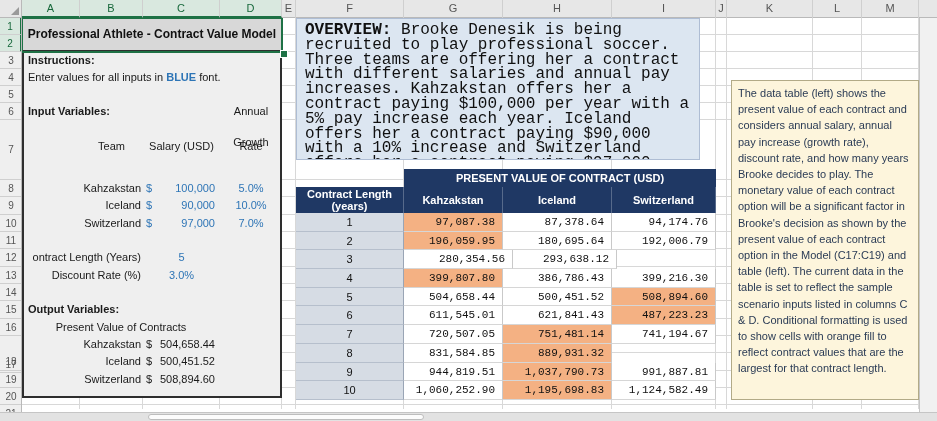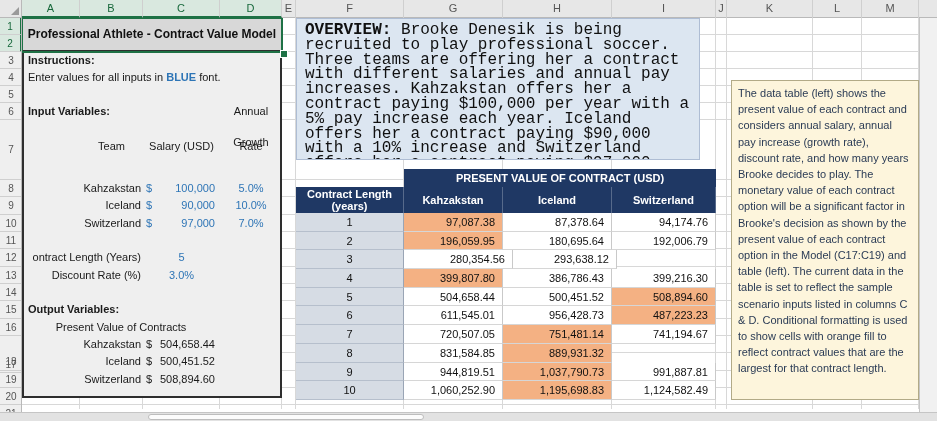--- a/index.html
+++ b/index.html
@@ -59,21 +59,21 @@
   .pv-sub{position:absolute;left:0;top:18px;width:420px;height:26px;display:flex;}
   .pv-sub>div{background:var(--header_navy,#1F3864);color:#fff;font-weight:bold;box-sizing:border-box;
               display:flex;flex-direction:column;justify-content:center;align-items:center;
               border-right:1px solid rgba(255,255,255,0.25);line-height:12px;}
   .w0{width:108px;}.w1{width:99px;}.w2{width:109px;}.w3{width:104px;}
   .pv-body{position:absolute;left:0;top:44px;width:420px;}
   .pvrow{display:flex;height:18.7px;}
   .pvyear{width:108px;background:#D6DCE4;text-align:center;line-height:18.7px;box-sizing:border-box;
           border-right:1px solid #9AA5B5;border-bottom:1px solid #B6BFCC;color:#111;}
   .pvcell{line-height:18.7px;text-align:right;padding-right:7px;box-sizing:border-box;background:#fff;
-          border-right:1px solid #C9C9C9;border-bottom:1px solid #D6D6D6;color:#111;}
+          border-right:1px solid #C9C9C9;border-bottom:1px solid #D6D6D6;color:#111;font-family:Liberation Mono, monospace;}
   .pvcell.hi{background:var(--highlight_orange,#F4B183);}
   
   .note{position:absolute;left:731px;top:80px;width:188px;height:320px;box-sizing:border-box;
         background:var(--note_bg,#FDF5DC);border:1px solid #B2AA87;padding:4px 6px;
         font-size:11px;line-height:16.2px;color:#2A3B55;z-index:2;overflow:hidden;}
   
   .vstrip{position:absolute;left:919px;top:18px;width:18px;height:394px;background:#F1F1F1;
           border-left:1px solid #C5C5C5;box-sizing:border-box;z-index:3;}
   .hscroll{position:absolute;left:0;top:412px;width:937px;height:9px;background:#E2E2E2;
            border-top:1px solid #C5C5C5;box-sizing:border-box;z-index:6;}
@@ -279,21 +279,21 @@
         </div>
         <div class="pvrow">
           <div class="pvyear">5</div>
           <div class="pvcell w1">504,658.44</div>
           <div class="pvcell w2">500,451.52</div>
           <div class="pvcell w3 hi">508,894.60</div>
         </div>
         <div class="pvrow">
           <div class="pvyear">6</div>
           <div class="pvcell w1">611,545.01</div>
-          <div class="pvcell w2">956,428.73</div>
+          <div class="pvcell w2">621,841.43</div>
           <div class="pvcell w3 hi">487,223.23</div>
         </div>
         <div class="pvrow">
           <div class="pvyear">7</div>
           <div class="pvcell w1">720,507.05</div>
           <div class="pvcell w2 hi">751,481.14</div>
           <div class="pvcell w3">741,194.67</div>
         </div>
         <div class="pvrow">
           <div class="pvyear">8</div>

